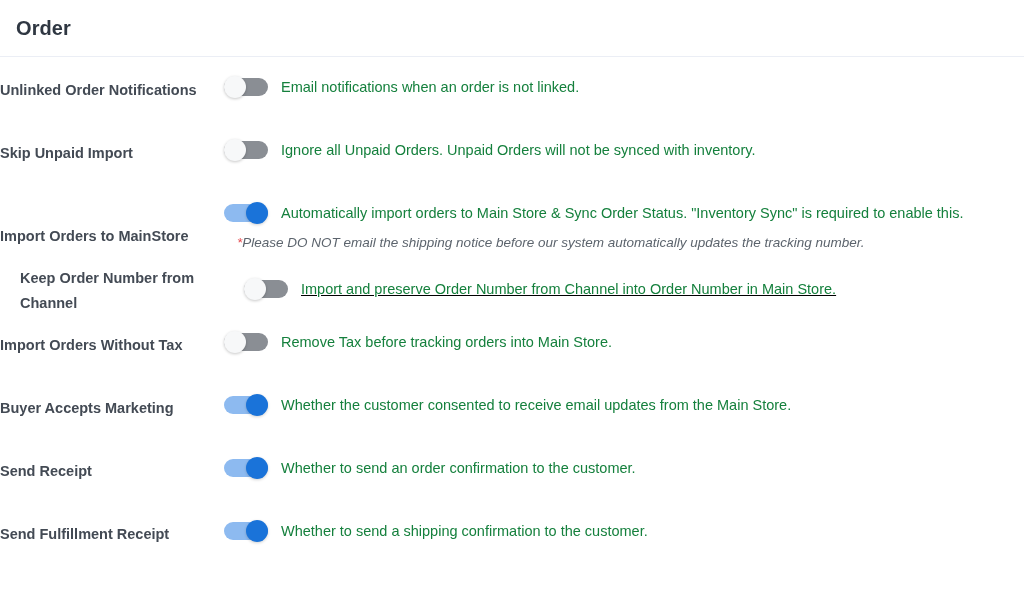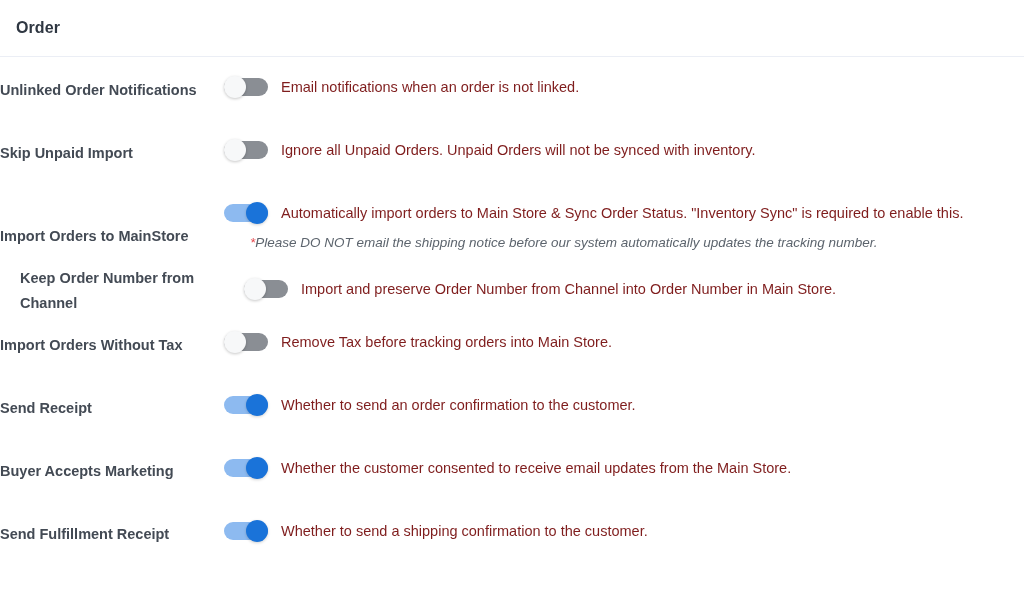--- a/index.html
+++ b/index.html
@@ -27,21 +27,21 @@
   .panel-header {
     height: 57px;
     box-sizing: border-box;
     display: flex;
     align-items: center;
     padding-left: 16px;
     border-bottom: 1px solid #ebeef5;
     background: #ffffff;
   }
   .panel-title {
-    font-size: 16px;
+    font-size: 20px;
     font-weight: bold;
     color: #2f3742;
     letter-spacing: 0.1px;
   }
 
   
   .settings-body {
     padding-top: 19px;
     background: #ffffff;
   }
@@ -117,28 +117,28 @@
   }
   .switch.on .knob {
     left: 22px;
     background: #1a73d9;
     box-shadow: 0 1px 3px rgba(0,0,0,0.18);
   }
 
   .setting-desc {
     margin-left: 13px;
     font-size: 14.5px;
-    color: #7f1d1d;
+    color: #15803d;
     line-height: 22px;
     white-space: nowrap;
   }
 
   .setting-note {
     margin-top: 9px;
-    margin-left: 26px;
+    margin-left: 13px;
     font-size: 13.5px;
     font-style: italic;
     color: #5c646d;
     line-height: 20px;
     white-space: nowrap;
   }
   .note-asterisk {
     color: #e5484d;
     font-style: italic;
   }
@@ -209,21 +209,21 @@
           </div>
           <div class="setting-desc">Automatically import orders to Main Store &amp; Sync Order Status. "Inventory Sync" is required to enable this.</div>
         </div>
         <div class="setting-note"><span class="note-asterisk">*</span><span>Please DO NOT email the shipping notice before our system automatically updates the tracking number.</span></div>
       </div>
     </div>
 
     <div class="setting-row row-3">
       <div class="setting-label two-line">Keep Order Number from Channel</div>
       <div class="setting-control">
-        <div class="control-line" style="margin-top:12px;">
+        <div class="control-line" style="margin-top:12px;text-decoration:underline;">
           <div class="switch off">
             <span class="track"></span>
             <span class="knob"></span>
           </div>
           <div class="setting-desc">Import and preserve Order Number from Channel into Order Number in Main Store.</div>
         </div>
       </div>
     </div>
 
     <div class="setting-row row-4">
@@ -232,46 +232,46 @@
         <div class="control-line">
           <div class="switch off">
             <span class="track"></span>
             <span class="knob"></span>
           </div>
           <div class="setting-desc">Remove Tax before tracking orders into Main Store.</div>
         </div>
       </div>
     </div>
 
+    <div class="setting-row row-5">
+      <div class="setting-label">Buyer Accepts Marketing</div>
+      <div class="setting-control">
+        <div class="control-line">
+          <div class="switch on">
+            <span class="track"></span>
+            <span class="knob"></span>
+          </div>
+          <div class="setting-desc">Whether the customer consented to receive email updates from the Main Store.</div>
+        </div>
+      </div>
+    </div>
+
     <div class="setting-row row-6">
       <div class="setting-label">Send Receipt</div>
       <div class="setting-control">
         <div class="control-line">
           <div class="switch on">
             <span class="track"></span>
             <span class="knob"></span>
           </div>
           <div class="setting-desc">Whether to send an order confirmation to the customer.</div>
         </div>
       </div>
     </div>
 
-    <div class="setting-row row-5">
-      <div class="setting-label">Buyer Accepts Marketing</div>
-      <div class="setting-control">
-        <div class="control-line">
-          <div class="switch on">
-            <span class="track"></span>
-            <span class="knob"></span>
-          </div>
-          <div class="setting-desc">Whether the customer consented to receive email updates from the Main Store.</div>
-        </div>
-      </div>
-    </div>
-
     <div class="setting-row row-7">
       <div class="setting-label">Send Fulfillment Receipt</div>
       <div class="setting-control">
         <div class="control-line">
           <div class="switch on">
             <span class="track"></span>
             <span class="knob"></span>
           </div>
           <div class="setting-desc">Whether to send a shipping confirmation to the customer.</div>
         </div>

